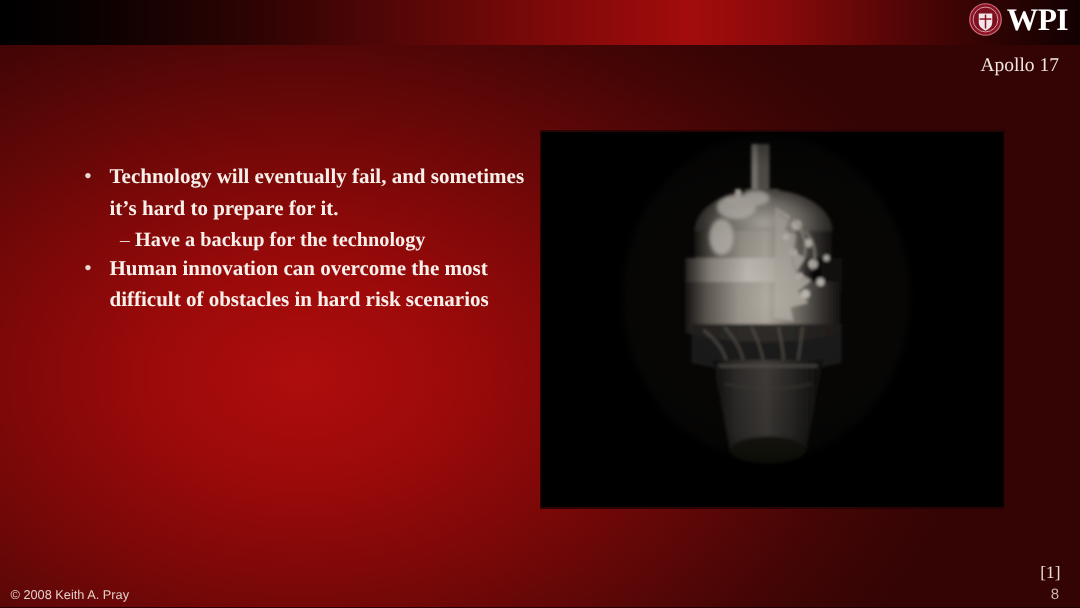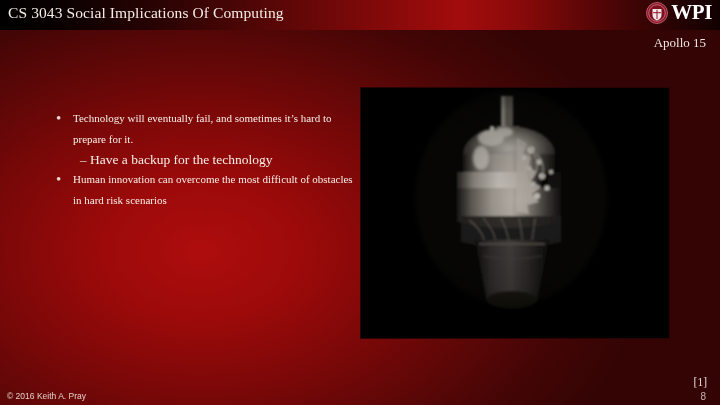--- a/index.html
+++ b/index.html
@@ -46,21 +46,21 @@
     left: 8px; top: 4px;
     font-size: 15.5px;
     color: #f4ece6;
     letter-spacing: 0.1px;
     white-space: nowrap;
   }
   #wpi-logo {
     position: absolute;
     right: 8px; top: 2px;
     display: flex;
-    align-items: flex-start;
+    align-items: center;
     gap: 3px;
   }
   #wpi-seal { display: block; }
   #wpi-wordmark {
     font-size: 21px;
     font-weight: bold;
     color: #ffffff;
     letter-spacing: -0.4px;
     line-height: 1;
   }
@@ -93,38 +93,40 @@
   }
   .bullet-mark {
     width: 17px;
     flex: 0 0 17px;
     font-size: 15px;
     line-height: 21px;
     color: #e7d9d1;
     text-align: left;
   }
   .bullet-text {
-    font-size: 11px;
+    font-size: 14px;
     line-height: 21px;
+    font-weight: bold;
   }
   .sub-row {
     display: flex;
     align-items: flex-start;
     margin-left: 24px;
   }
   .sub-mark {
     width: 10px;
     flex: 0 0 10px;
     font-size: 13px;
     line-height: 19px;
     color: #efe4dd;
   }
   .sub-text {
     font-size: 13.5px;
     line-height: 19px;
+    font-weight: bold;
   }
   
   #picture-frame {
     position: absolute;
     left: 360px; top: 87px;
     width: 308px;
     height: 250px;
     border: 1px solid #2a0404;
     background: #000;
     overflow: hidden;
@@ -151,37 +153,36 @@
     color: #c9b3ac;
     font-family: "Liberation Sans", sans-serif;
   }
 </style>
 </head>
 <body>
 
 <div id="slide">
 
   <div id="header-bar">
-    <div id="header-title">CS 3043 Social Implications Of Computing</div>
 
     <div id="wpi-logo">
       <span>
         <svg id="wpi-seal" width="22" height="22" viewBox="0 0 44 44">
           <circle cx="22" cy="22" r="21" fill="#8e1224" stroke="#c9707c" stroke-width="1.6"></circle>
           <circle cx="22" cy="22" r="16.5" fill="#7d0f1f" stroke="#e2b9c0" stroke-width="1.1"></circle>
           <path d="M13 14 h18 v12 q0 7 -9 11 q-9 -4 -9 -11 z" fill="#f2e7e9"></path>
           <path d="M21 15.5 h2 v18.5 h-2 z" fill="#8e1224"></path>
           <path d="M14.2 20.4 h15.6 v2 h-15.6 z" fill="#8e1224"></path>
         </svg>
       </span>
       <span id="wpi-wordmark">WPI</span>
     </div>
   </div>
 
-  <div id="topic-label">Apollo 15</div>
+  <div id="topic-label">Apollo 17</div>
 
 
   <div id="bullets">
 
     <div class="bullet-row">
       <span class="bullet-mark">•</span>
       <span class="bullet-text">Technology will eventually fail, and sometimes it’s hard to prepare for it.</span>
     </div>
 
     <div class="sub-row">
@@ -301,19 +302,19 @@
         <ellipse cx="151" cy="212" rx="25" ry="9" fill="#131211"></ellipse>
         <path d="M118 156 h66" stroke="#6a655e" stroke-width="2" fill="none" opacity="0.7"></path>
         <path d="M122 168 q30 6 58 0" stroke="#4d4944" stroke-width="1.4" fill="none" opacity="0.6"></path>
       </g>
 
       <ellipse cx="150" cy="110" rx="96" ry="108" fill="#2e2b28" opacity="0.18" filter="url(#softer)"></ellipse>
       <rect x="0" y="0" width="306" height="248" fill="url(#vignette)"></rect>
     </svg>
   </div>
 
-  <div id="copyright">© 2016 Keith A. Pray</div>
+  <div id="copyright">© 2008 Keith A. Pray</div>
 
   <div id="citation">[1]</div>
 
   <div id="page-number">8</div>
 
 </div>
 
 </body></html>

